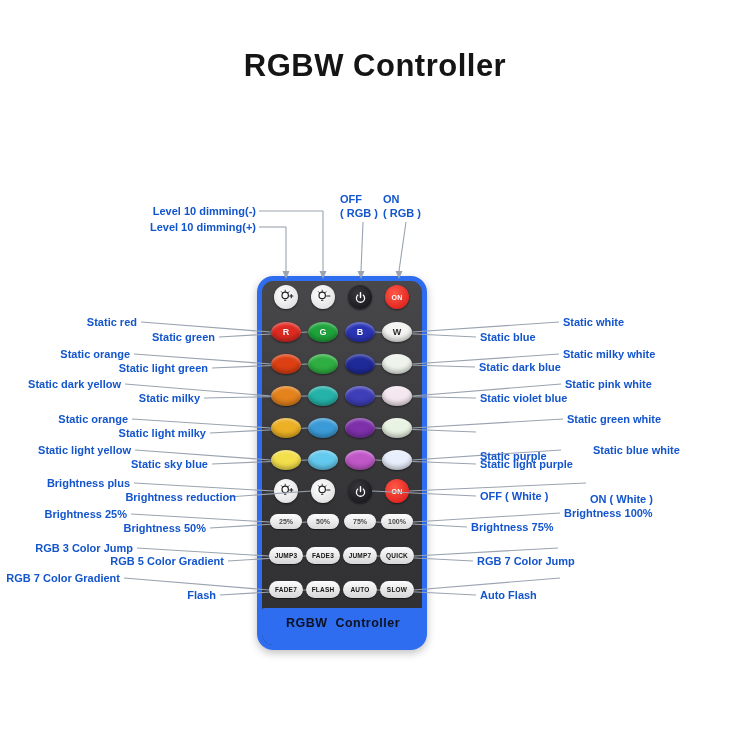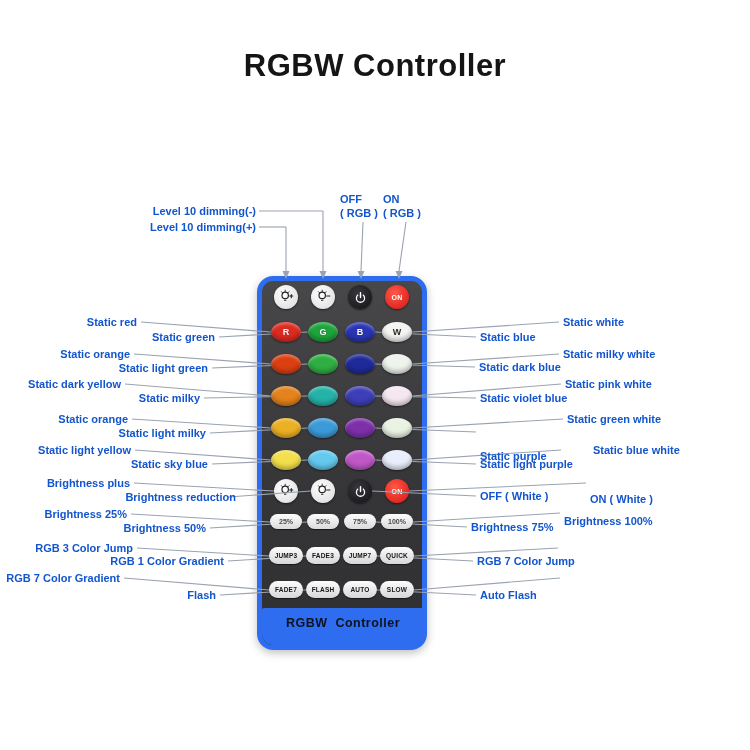--- a/index.html
+++ b/index.html
@@ -180,36 +180,36 @@
     <div class="side-label" style="right: 550px; top: 391px;">Static milky</div>
     <div class="side-label" style="right: 622px; top: 412px;">Static orange</div>
     <div class="side-label" style="right: 544px; top: 426px;">Static light milky</div>
     <div class="side-label" style="right: 619px; top: 443px;">Static light yellow</div>
     <div class="side-label" style="right: 542px; top: 457px;">Static sky blue</div>
     <div class="side-label" style="right: 620px; top: 476px;">Brightness plus</div>
     <div class="side-label" style="right: 514px; top: 490px;">Brightness reduction</div>
     <div class="side-label" style="right: 623px; top: 507px;">Brightness 25%</div>
     <div class="side-label" style="right: 544px; top: 521px;">Brightness 50%</div>
     <div class="side-label" style="right: 617px; top: 541px;">RGB 3 Color Jump</div>
-    <div class="side-label" style="right: 526px; top: 554px;">RGB 1 Color Gradient</div>
+    <div class="side-label" style="right: 526px; top: 554px;">RGB 5 Color Gradient</div>
     <div class="side-label" style="right: 630px; top: 571px;">RGB 7 Color Gradient</div>
     <div class="side-label" style="right: 534px; top: 588px;">Flash</div>
     <div class="side-label" style="left: 563px; top: 315px;">Static white</div>
     <div class="side-label" style="left: 480px; top: 330px;">Static blue</div>
     <div class="side-label" style="left: 563px; top: 347px;">Static milky white</div>
     <div class="side-label" style="left: 479px; top: 360px;">Static dark blue</div>
     <div class="side-label" style="left: 565px; top: 377px;">Static pink white</div>
     <div class="side-label" style="left: 480px; top: 391px;">Static violet blue</div>
     <div class="side-label" style="left: 567px; top: 412px;">Static green white</div>
     <div class="side-label" style="left: 480px; top: 425px; margin-top: 24px;">Static purple</div>
     <div class="side-label" style="left: 565px; top: 443px; margin-left: 28px;">Static blue white</div>
     <div class="side-label" style="left: 480px; top: 457px;">Static light purple</div>
     <div class="side-label" style="left: 590px; top: 492px;">ON ( White )</div>
     <div class="side-label" style="left: 480px; top: 489px;">OFF ( White )</div>
-    <div class="side-label" style="left: 564px; top: 506px; margin-top: 8px;">Brightness 100%</div>
+    <div class="side-label" style="left: 564px; top: 506px;">Brightness 100%</div>
     <div class="side-label" style="left: 471px; top: 520px;">Brightness 75%</div>
     <div class="side-label" style="left: 477px; top: 554px;">RGB 7 Color Jump</div>
     <div class="side-label" style="left: 480px; top: 588px;">Auto Flash</div>
     <div class="cbtn" style="left: 271px; top: 322px; background: rgb(222, 42, 33);">
       <span class="cletter">R</span>
     </div>
     <div class="cbtn" style="left: 308px; top: 322px; background: rgb(30, 164, 59);">
       <span class="cletter">G</span>
     </div>
     <div class="cbtn" style="left: 345px; top: 322px; background: rgb(42, 53, 181);">

